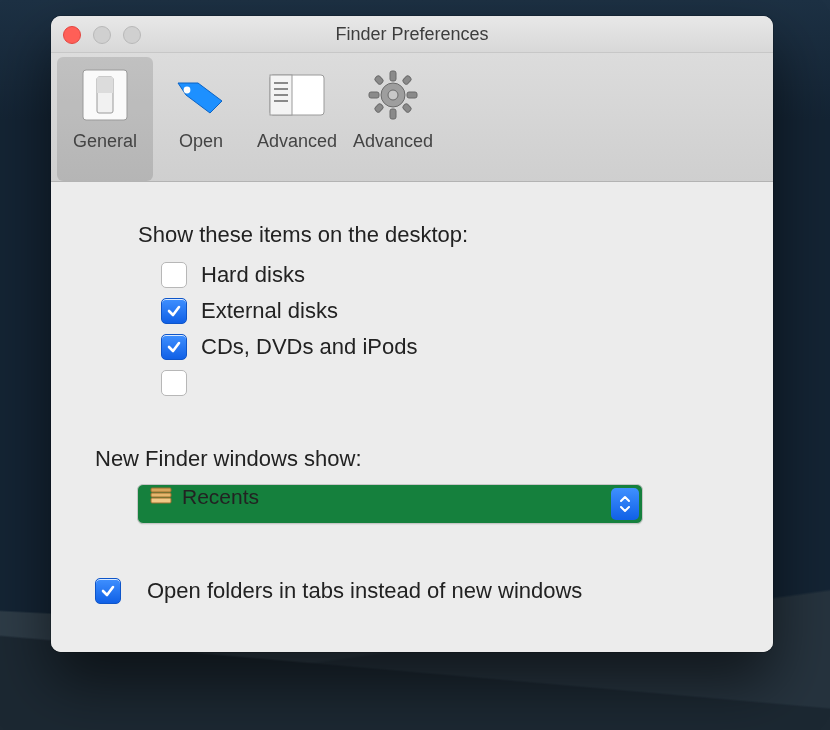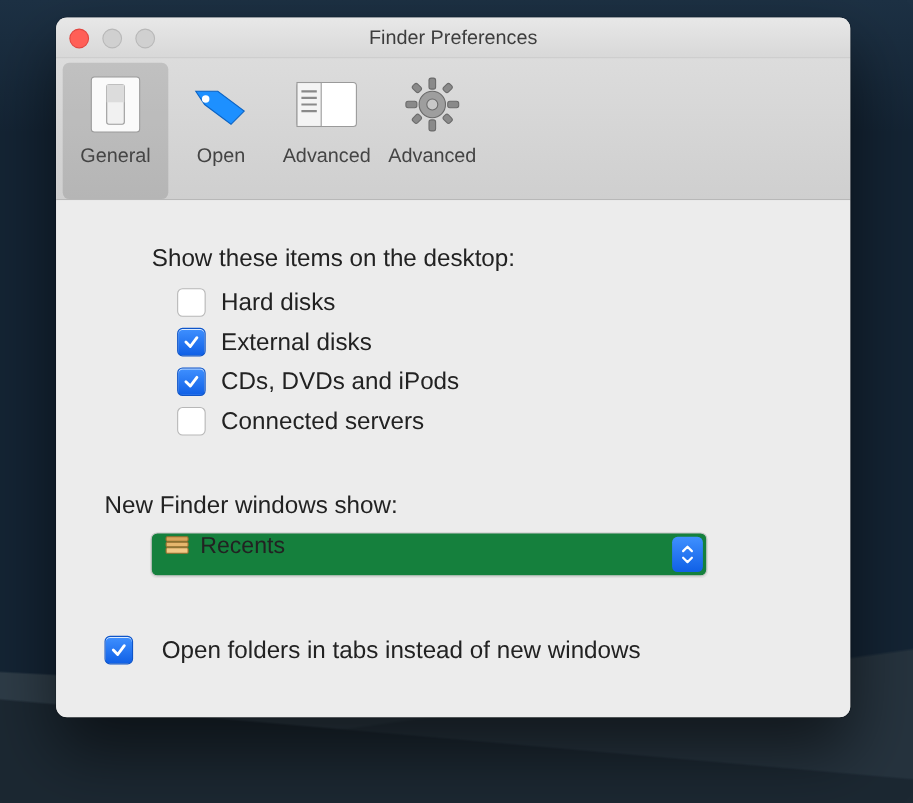--- a/index.html
+++ b/index.html
@@ -246,21 +246,20 @@
           <svg width="16" height="16" viewBox="0 0 16 16">
               <path d="M3 8 L7 12 L13 4" stroke="#fff" stroke-width="2.6" fill="none" stroke-linecap="round" stroke-linejoin="round"></path>
             </svg>
         </div>
         <div class="checklabel">CDs, DVDs and iPods</div>
       </div>
       <div class="checkrow">
         <div class="checkbox">
           
         </div>
-        <div class="checklabel">Connected servers</div>
       </div>
     </div>
 
     <div class="popup-label">New Finder windows show:</div>
 
     <div class="popup">
       <div class="sel-icon">
         <svg width="24" height="20" viewBox="0 0 24 20">
           <rect x="2" y="2" width="20" height="4" rx="1" fill="#d7a55a" stroke="#9c6e2e"></rect>
           <rect x="2" y="7" width="20" height="4" rx="1" fill="#e6b76d" stroke="#9c6e2e"></rect>

